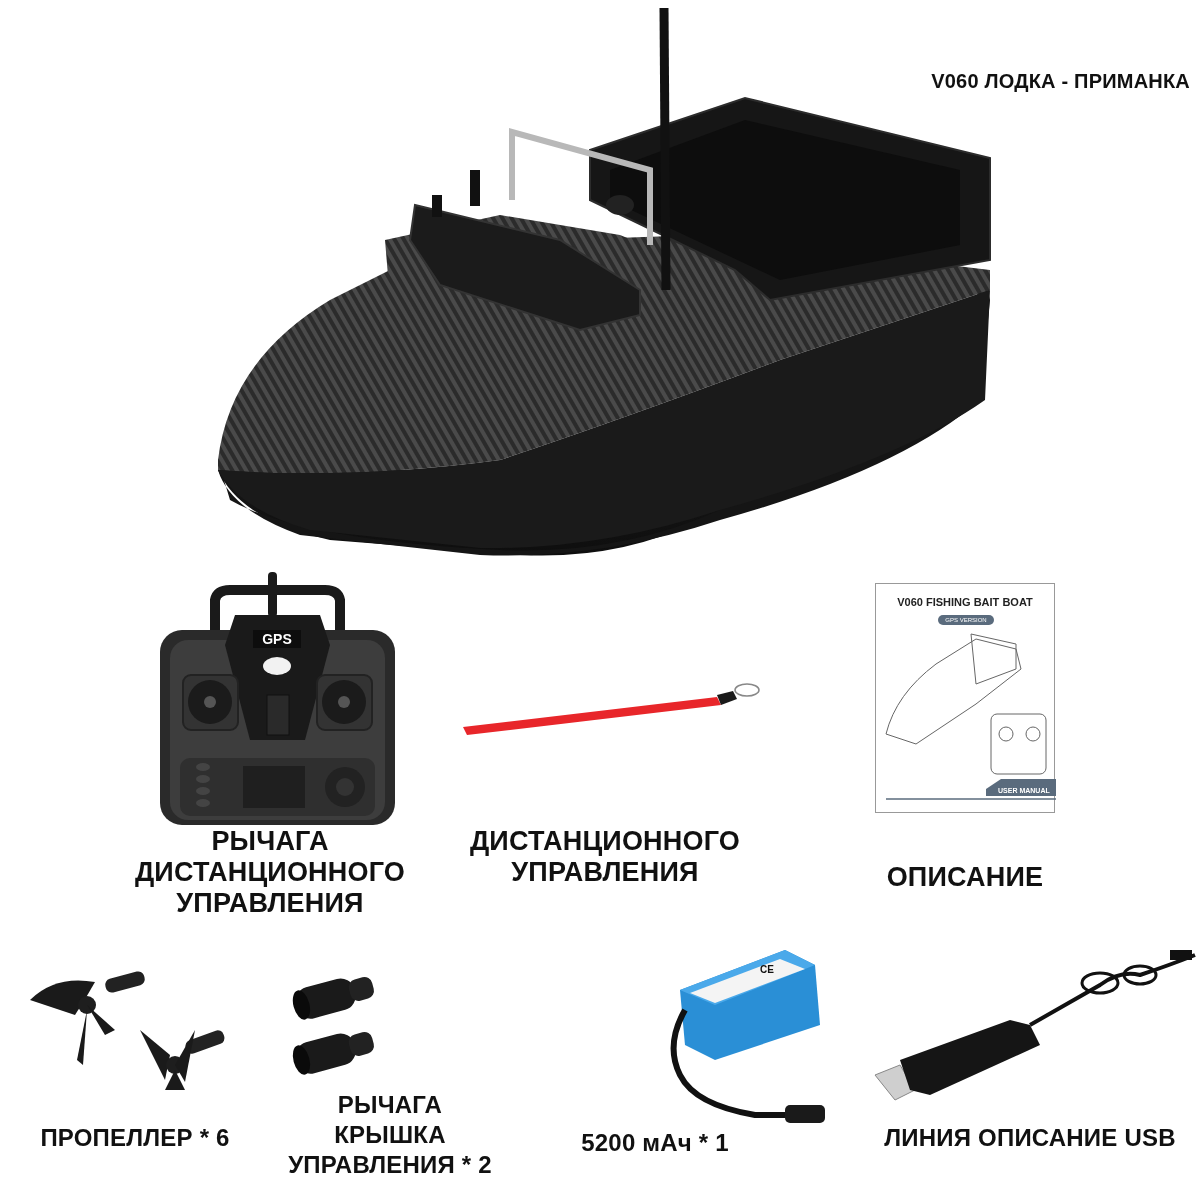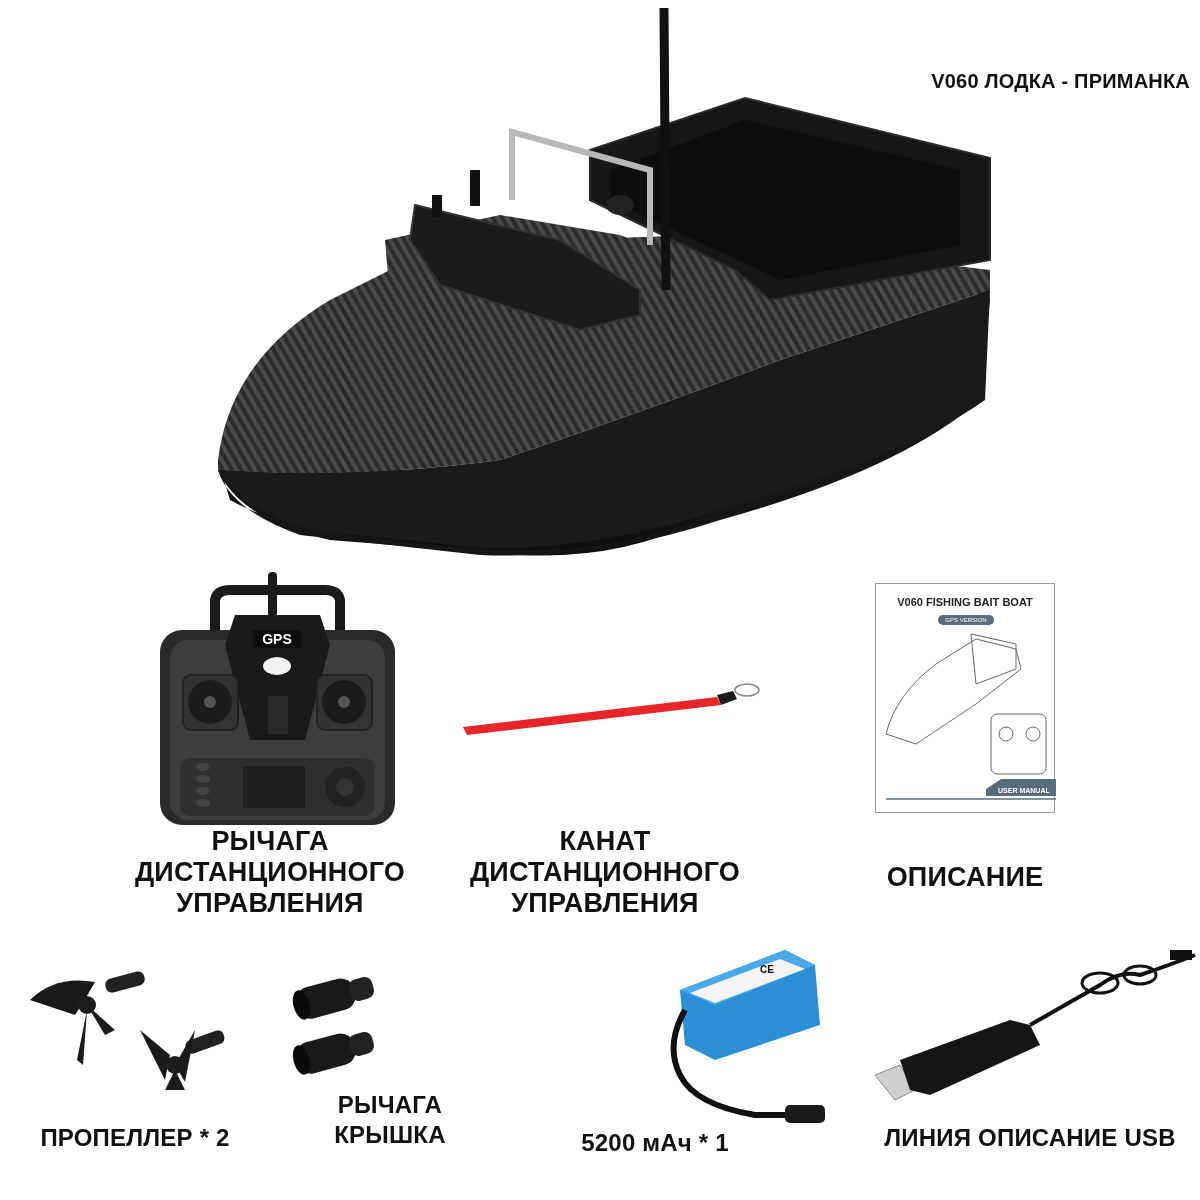--- a/index.html
+++ b/index.html
@@ -97,21 +97,20 @@
 </div>
 
 <div class="abs" style="left:455px;top:675px;width:310px;height:60px;">
   <svg width="310" height="60" viewBox="0 0 310 60">
     <path d="M8 52 L262 22 L266 30 L12 60 Z" fill="#e8262a"></path>
     <path d="M262 20 L278 16 L282 24 L266 30 Z" fill="#1a1a1a"></path>
     <ellipse cx="292" cy="15" rx="12" ry="6" fill="none" stroke="#888" stroke-width="1.5"></ellipse>
   </svg>
 </div>
 <div class="label lbl-rope">
-  <span>КАНАТ</span>
   <span>ДИСТАНЦИОННОГО</span>
   <span>УПРАВЛЕНИЯ</span>
 </div>
 
 <div class="abs" style="left:875px;top:583px;width:180px;height:230px;border:1px solid #999;background:#fff;">
   <div style="position:absolute;top:12px;left:0;width:100%;text-align:center;font-size:11px;font-weight:700;color:#222;">V060 FISHING BAIT BOAT</div>
   <div style="position:absolute;top:31px;left:62px;width:56px;height:10px;border-radius:5px;background:#5a6b7d;color:#fff;font-size:6px;text-align:center;line-height:10px;">GPS VERSION</div>
   <svg width="180" height="230" viewBox="0 0 180 230" style="left:0;top:0;">
     <path d="M10 150 Q20 110 60 80 L100 55 L140 65 L145 85 L100 120 L40 160 Z" fill="none" stroke="#666" stroke-width="1"></path>
     <path d="M95 50 L140 60 L140 85 L100 100 Z" fill="none" stroke="#666" stroke-width="1"></path>
@@ -135,40 +134,41 @@
     <path d="M62 35 L90 60 L80 65 Z" fill="#1a1a1a"></path>
     <path d="M62 40 L58 95 L52 90 Z" fill="#1a1a1a"></path>
     <path d="M115 60 L145 85 L140 110 Z" fill="#1a1a1a"></path>
     <rect x="160" y="65" width="40" height="14" rx="6" transform="rotate(-20 180 72)" fill="#222"></rect>
     <circle cx="150" cy="95" r="9" fill="#1e1e1e"></circle>
     <path d="M150 95 L170 60 L160 112 Z" fill="#1a1a1a"></path>
     <path d="M150 100 L140 120 L160 120 Z" fill="#1a1a1a"></path>
   </svg>
 </div>
 <div class="label lbl-prop">
-  <span>ПРОПЕЛЛЕР * 2</span>
+  <span>ПРОПЕЛЛЕР * 6</span>
 </div>
 
 <div class="abs" style="left:290px;top:965px;width:100px;height:110px;">
   <svg width="100" height="110" viewBox="0 0 100 110">
     <g transform="rotate(-15 45 30)">
       <rect x="5" y="15" width="60" height="32" rx="14" fill="#1a1a1a"></rect>
       <rect x="60" y="20" width="24" height="22" rx="8" fill="#222"></rect>
       <ellipse cx="10" cy="31" rx="8" ry="15" fill="#0a0a0a"></ellipse>
     </g>
     <g transform="rotate(-15 45 85)">
       <rect x="5" y="70" width="60" height="32" rx="14" fill="#1a1a1a"></rect>
       <rect x="60" y="75" width="24" height="22" rx="8" fill="#222"></rect>
       <ellipse cx="10" cy="86" rx="8" ry="15" fill="#0a0a0a"></ellipse>
     </g>
   </svg>
 </div>
 <div class="label lbl-cap">
   <span>РЫЧАГА</span>
   <span>КРЫШКА</span>
+  <span>УПРАВЛЕНИЯ * 2</span>
 </div>
 
 <div class="abs" style="left:565px;top:935px;width:180px;height:195px;text-align:center;">
   <svg width="180" height="195" viewBox="0 0 180 195">
     <path d="M25 55 L130 15 L160 30 L165 90 L60 125 L30 110 Z" fill="#2a8fd6"></path>
     <path d="M25 55 L130 15 L160 30 L60 70 Z" fill="#4aa9ea"></path>
     <path d="M35 58 L125 24 L150 34 L60 68 Z" fill="#f4f4f4"></path>
     <text x="105" y="38" font-family="Liberation Sans, sans-serif" font-size="10" font-weight="700" fill="#111">CE</text>
     <path d="M30 75 Q10 110 25 140 Q40 170 100 180 L135 180" fill="none" stroke="#111" stroke-width="6"></path>
     <rect x="130" y="170" width="40" height="18" rx="5" fill="#1a1a1a"></rect>

